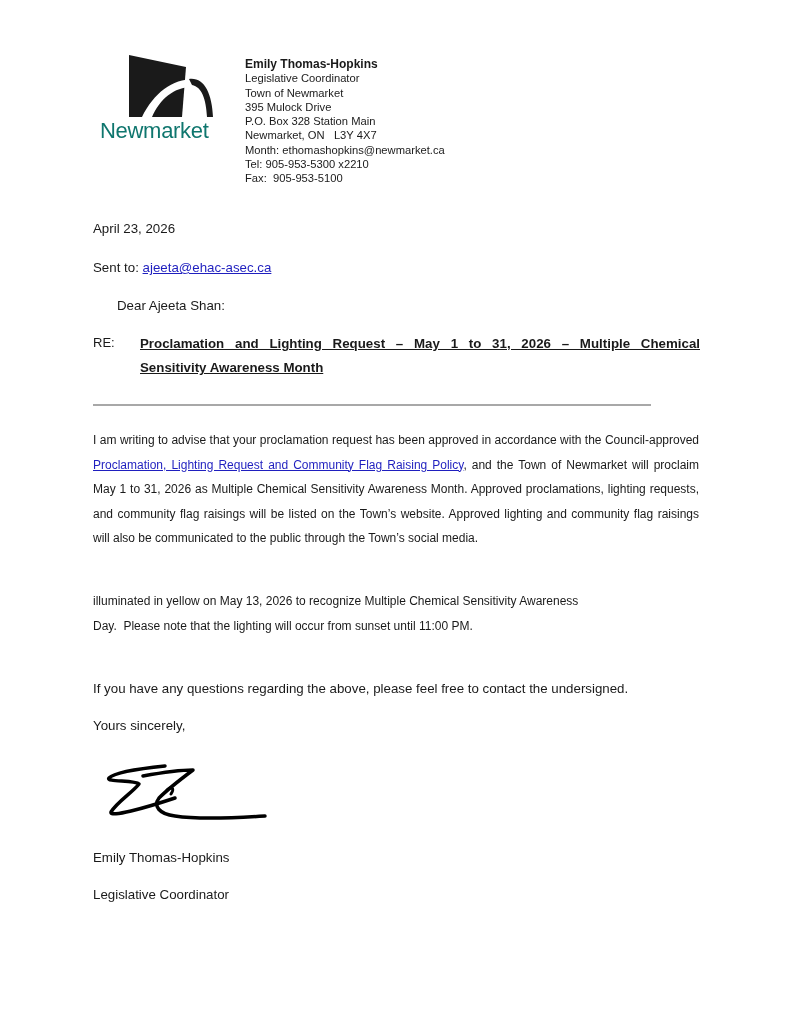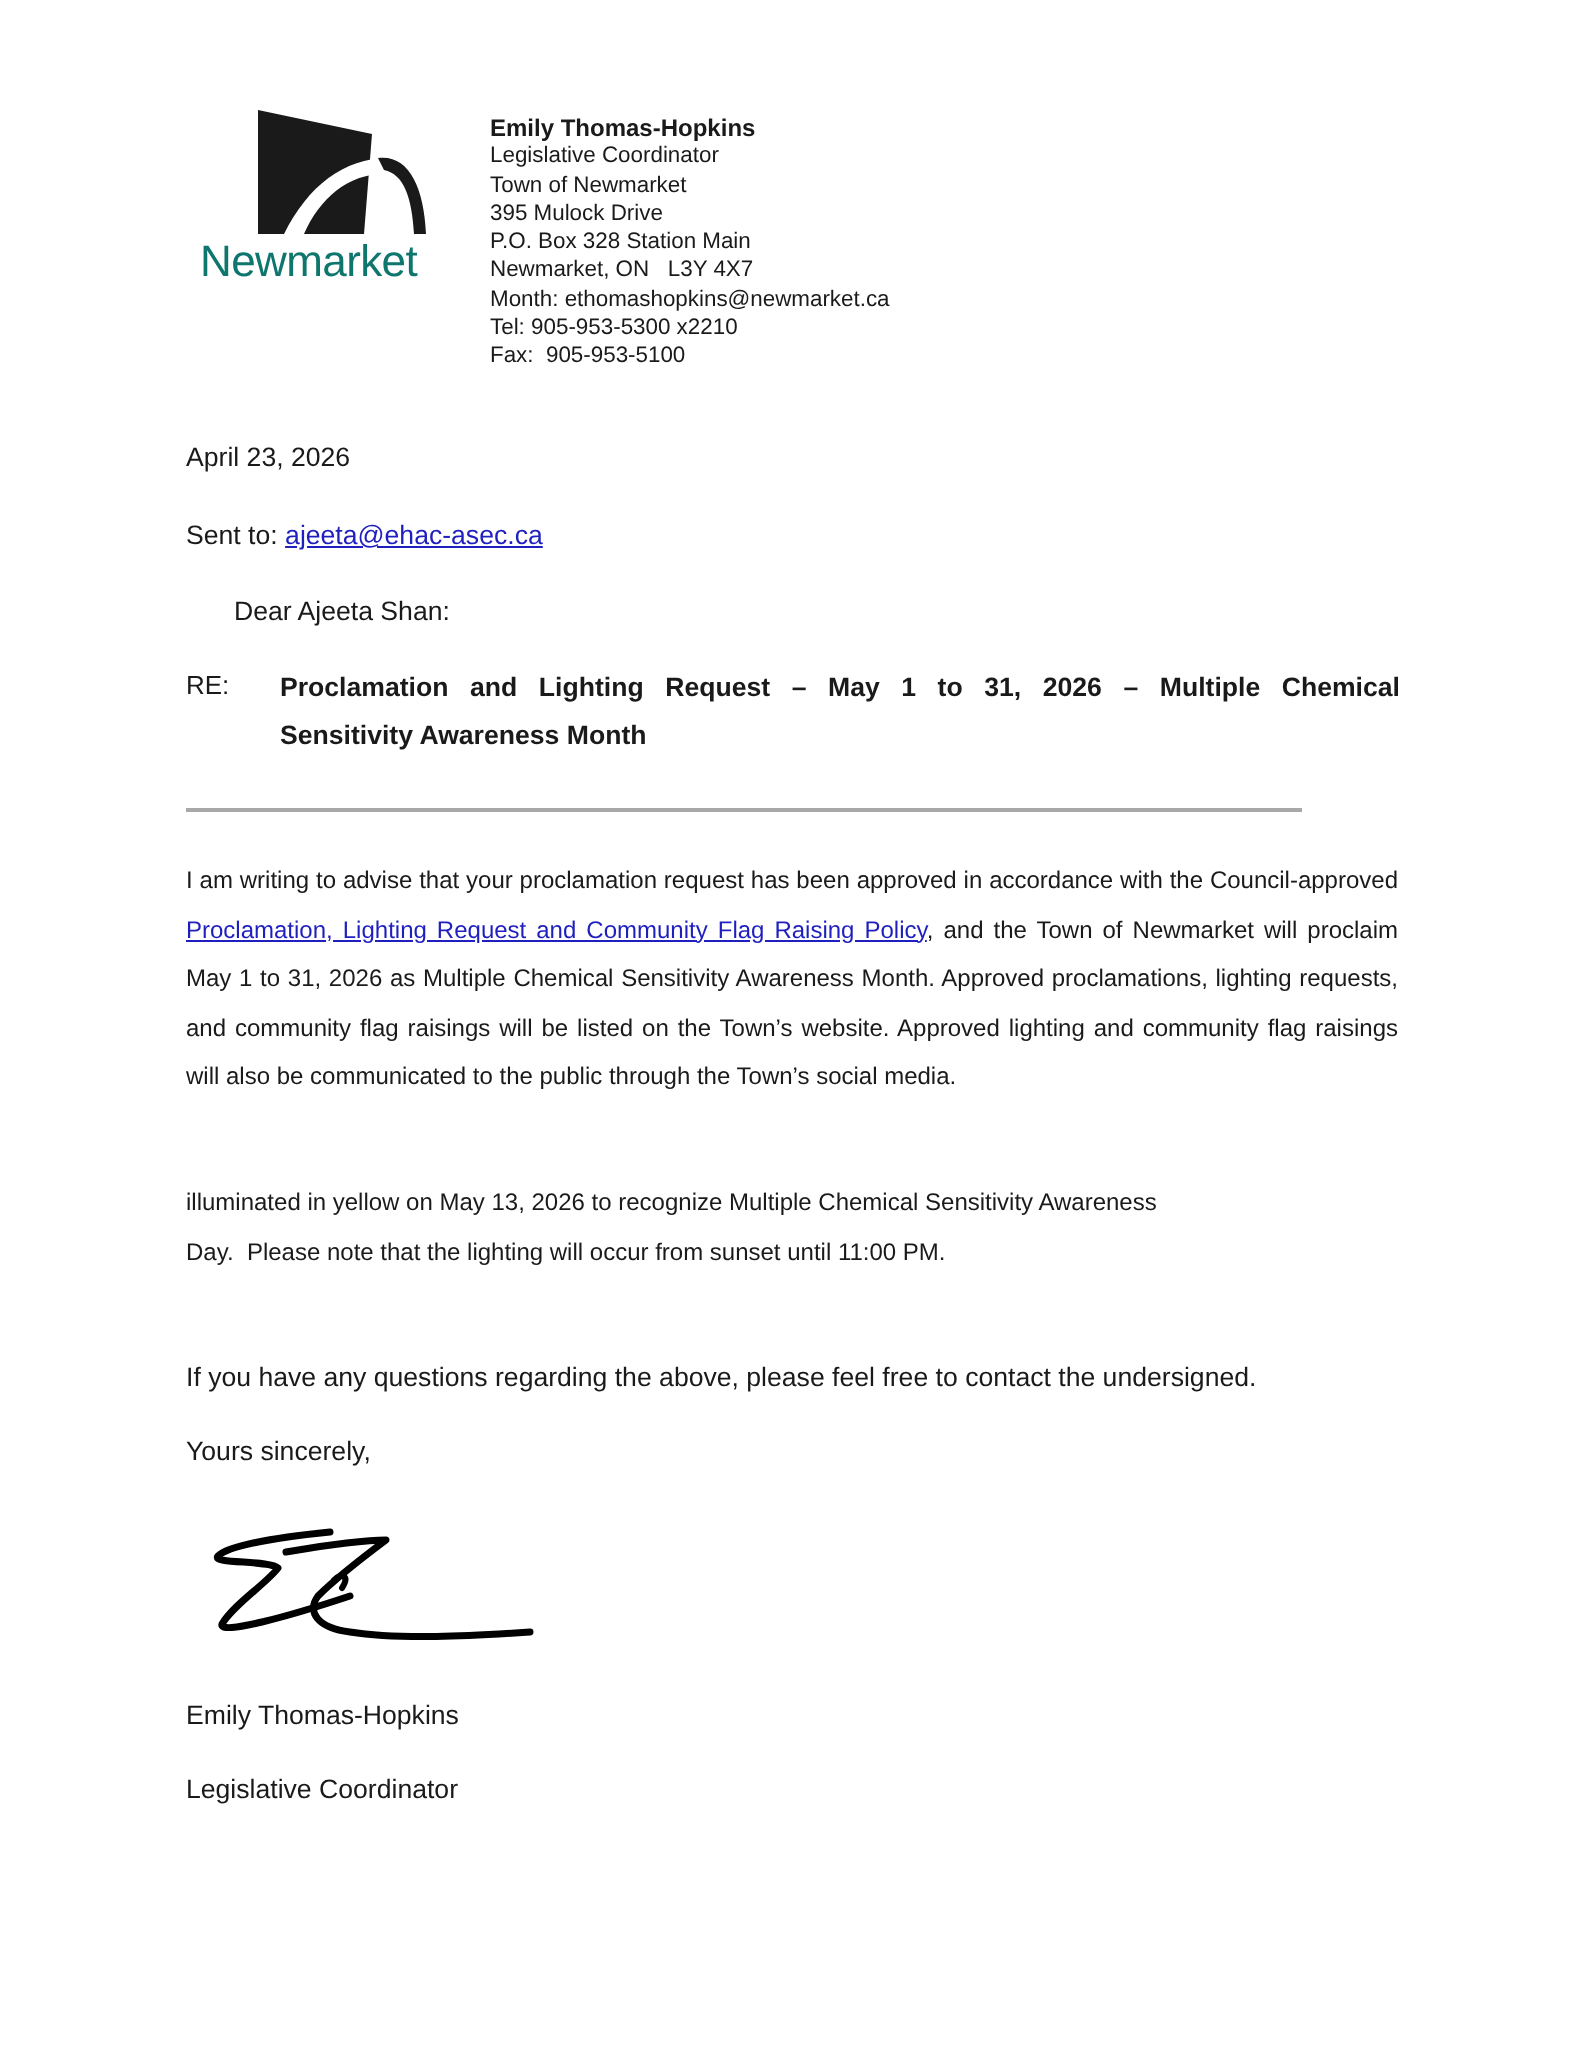--- a/index.html
+++ b/index.html
@@ -16,21 +16,21 @@
   .sender {
     position: absolute; left: 245px; top: 57px; font-size: 11.2px; line-height: 14.3px;
   }
   .sender .name { font-weight: bold; font-size: 12px; }
   .body-text { font-size: 13.3px; }
   .abs { position: absolute; white-space: nowrap; }
   a { color: #1f1fbf; text-decoration: underline; }
   .re-label { font-weight: normal; font-size: 13px; }
   .re-text {
     position: absolute; left: 140px; top: 332px; width: 560px; font-weight: bold;
-    font-size: 13.3px; line-height: 24px; text-align: justify; text-align-last: left;
+    font-size: 13.3px; line-height: 24px; text-align: justify; text-align-last: left; text-decoration: underline;
   }
   .re-text .line1 { display: block; text-align: justify; text-align-last: justify; }
   .divider {
     position: absolute; left: 93px; top: 404px; width: 558px; height: 0;
     border-top: 2px solid #a8a8a8;
   }
   .para {
     position: absolute; left: 93px; width: 606px; font-size: 12px; line-height: 24.5px;
   }
   .justify { text-align: justify; }

